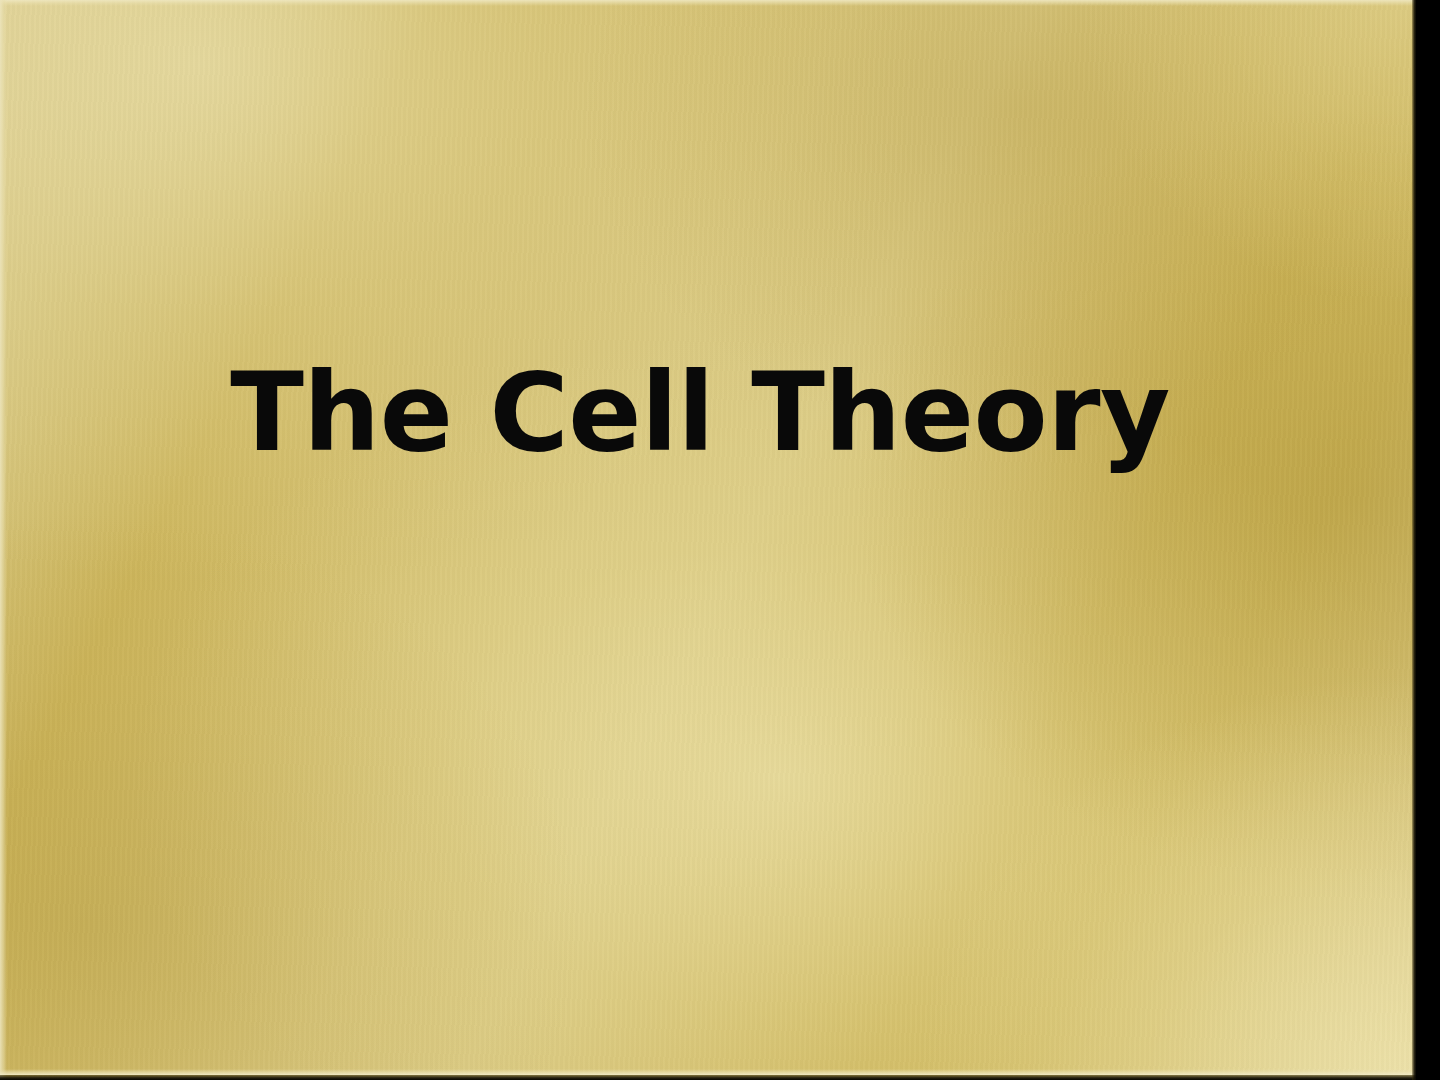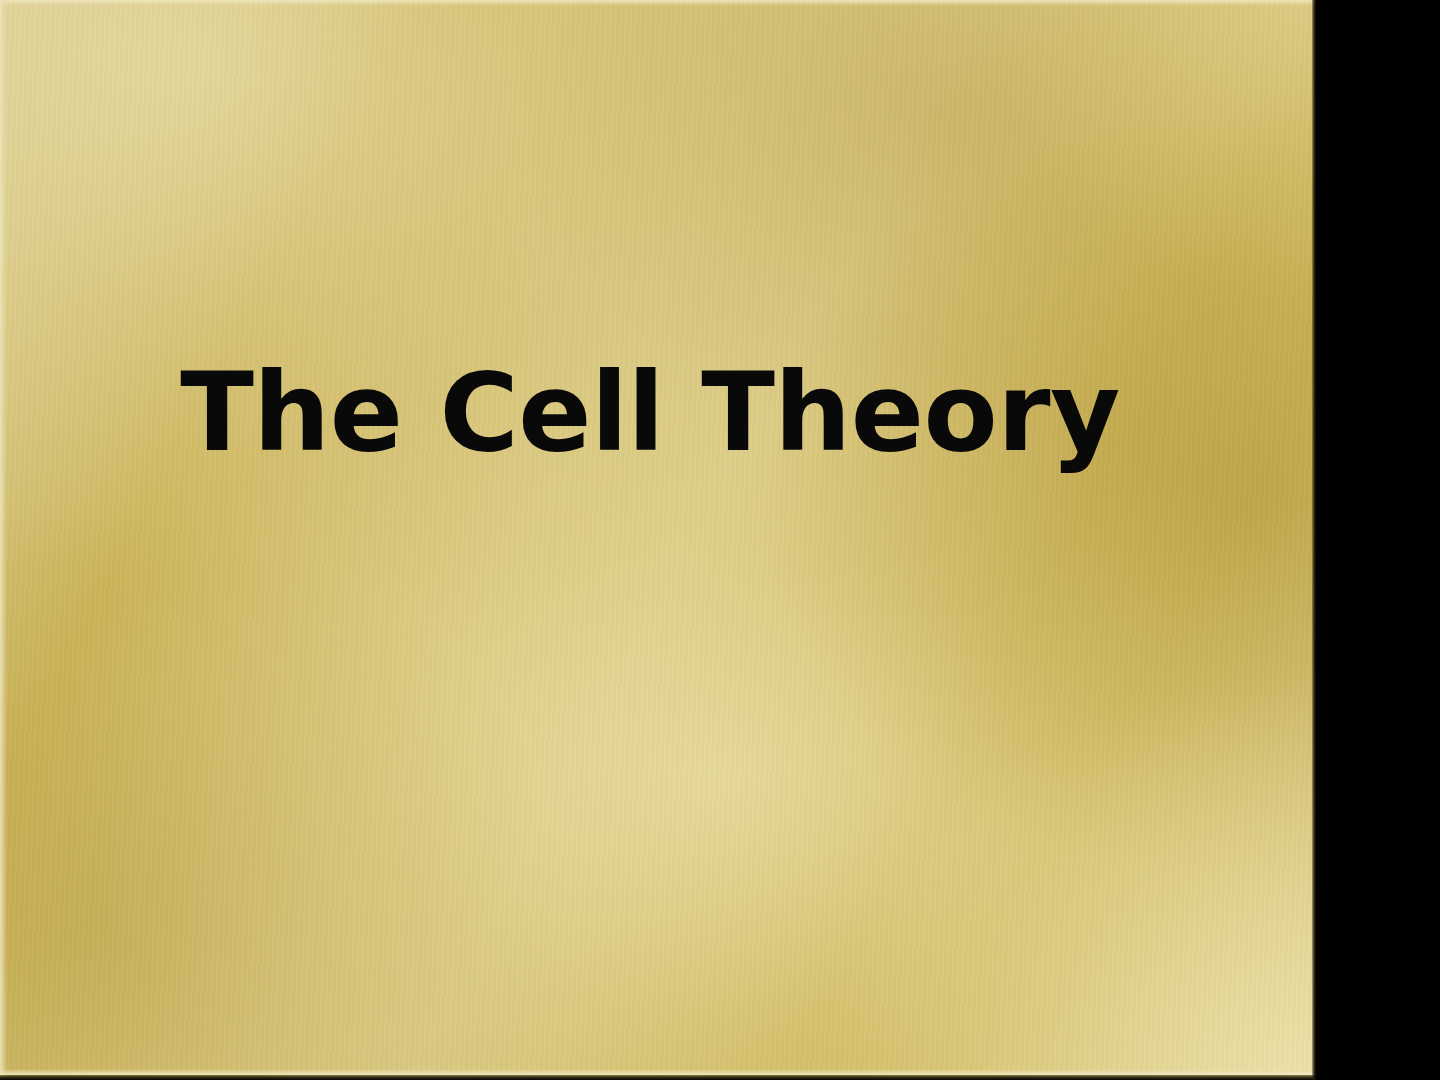--- a/index.html
+++ b/index.html
@@ -7,21 +7,21 @@
     margin: 0;
     padding: 0;
     width: 1440px;
     height: 1080px;
     overflow: hidden;
     background: #000;
   }
 
   #slide {
     position: relative;
-    width: 1316px;
+    width: 1416px;
     height: 1080px;
     overflow: hidden;
     font-family: "DejaVu Sans", "Liberation Sans", sans-serif;
     
     background-color: #d2bc68;
   }
 
   
   .bg-layer {
     position: absolute;

